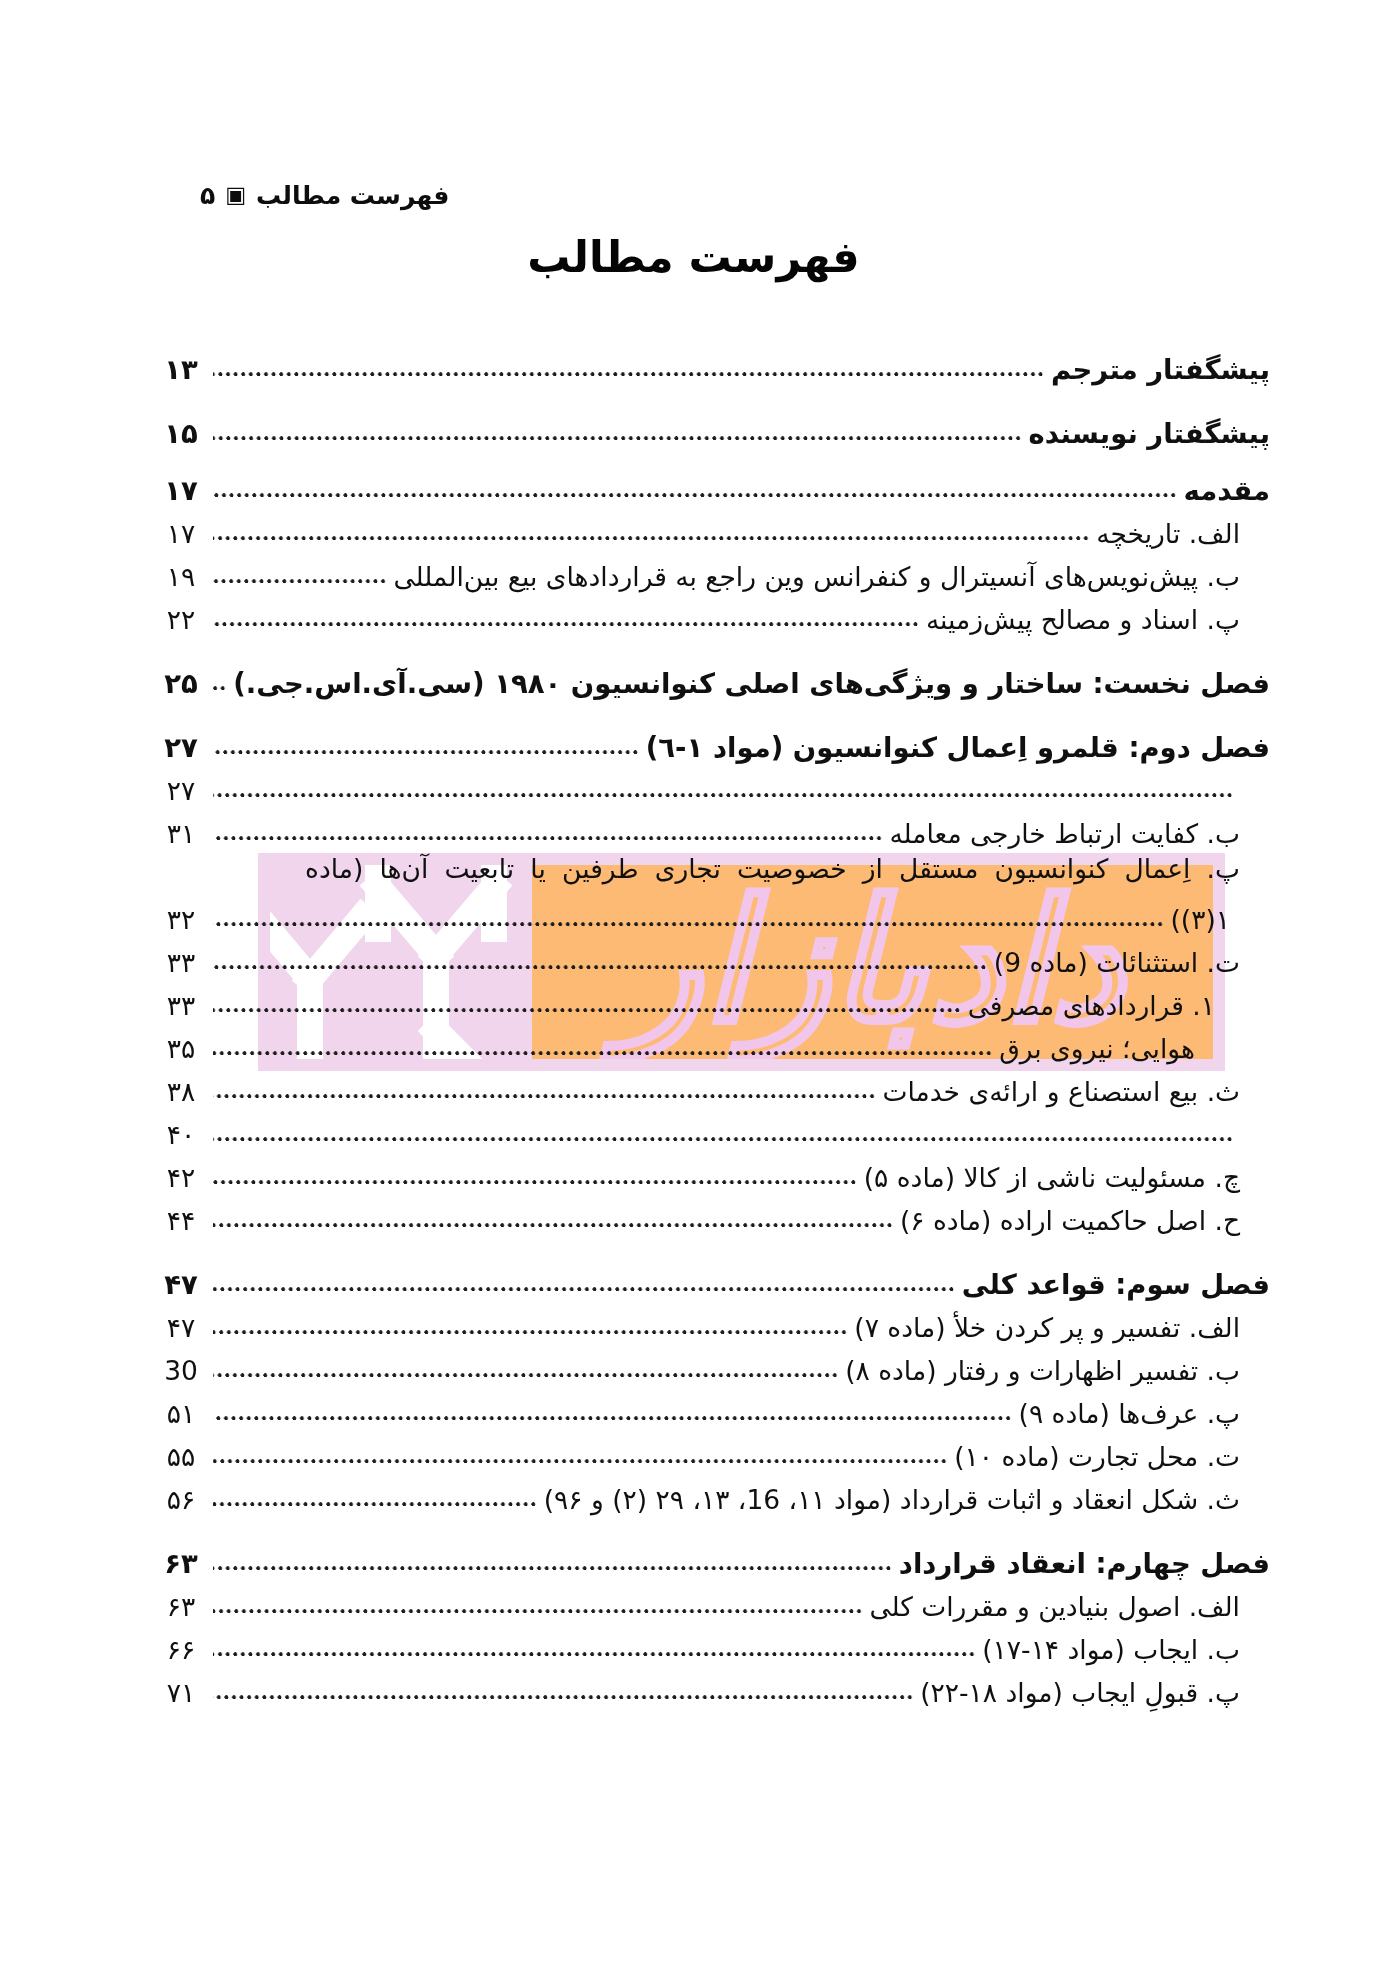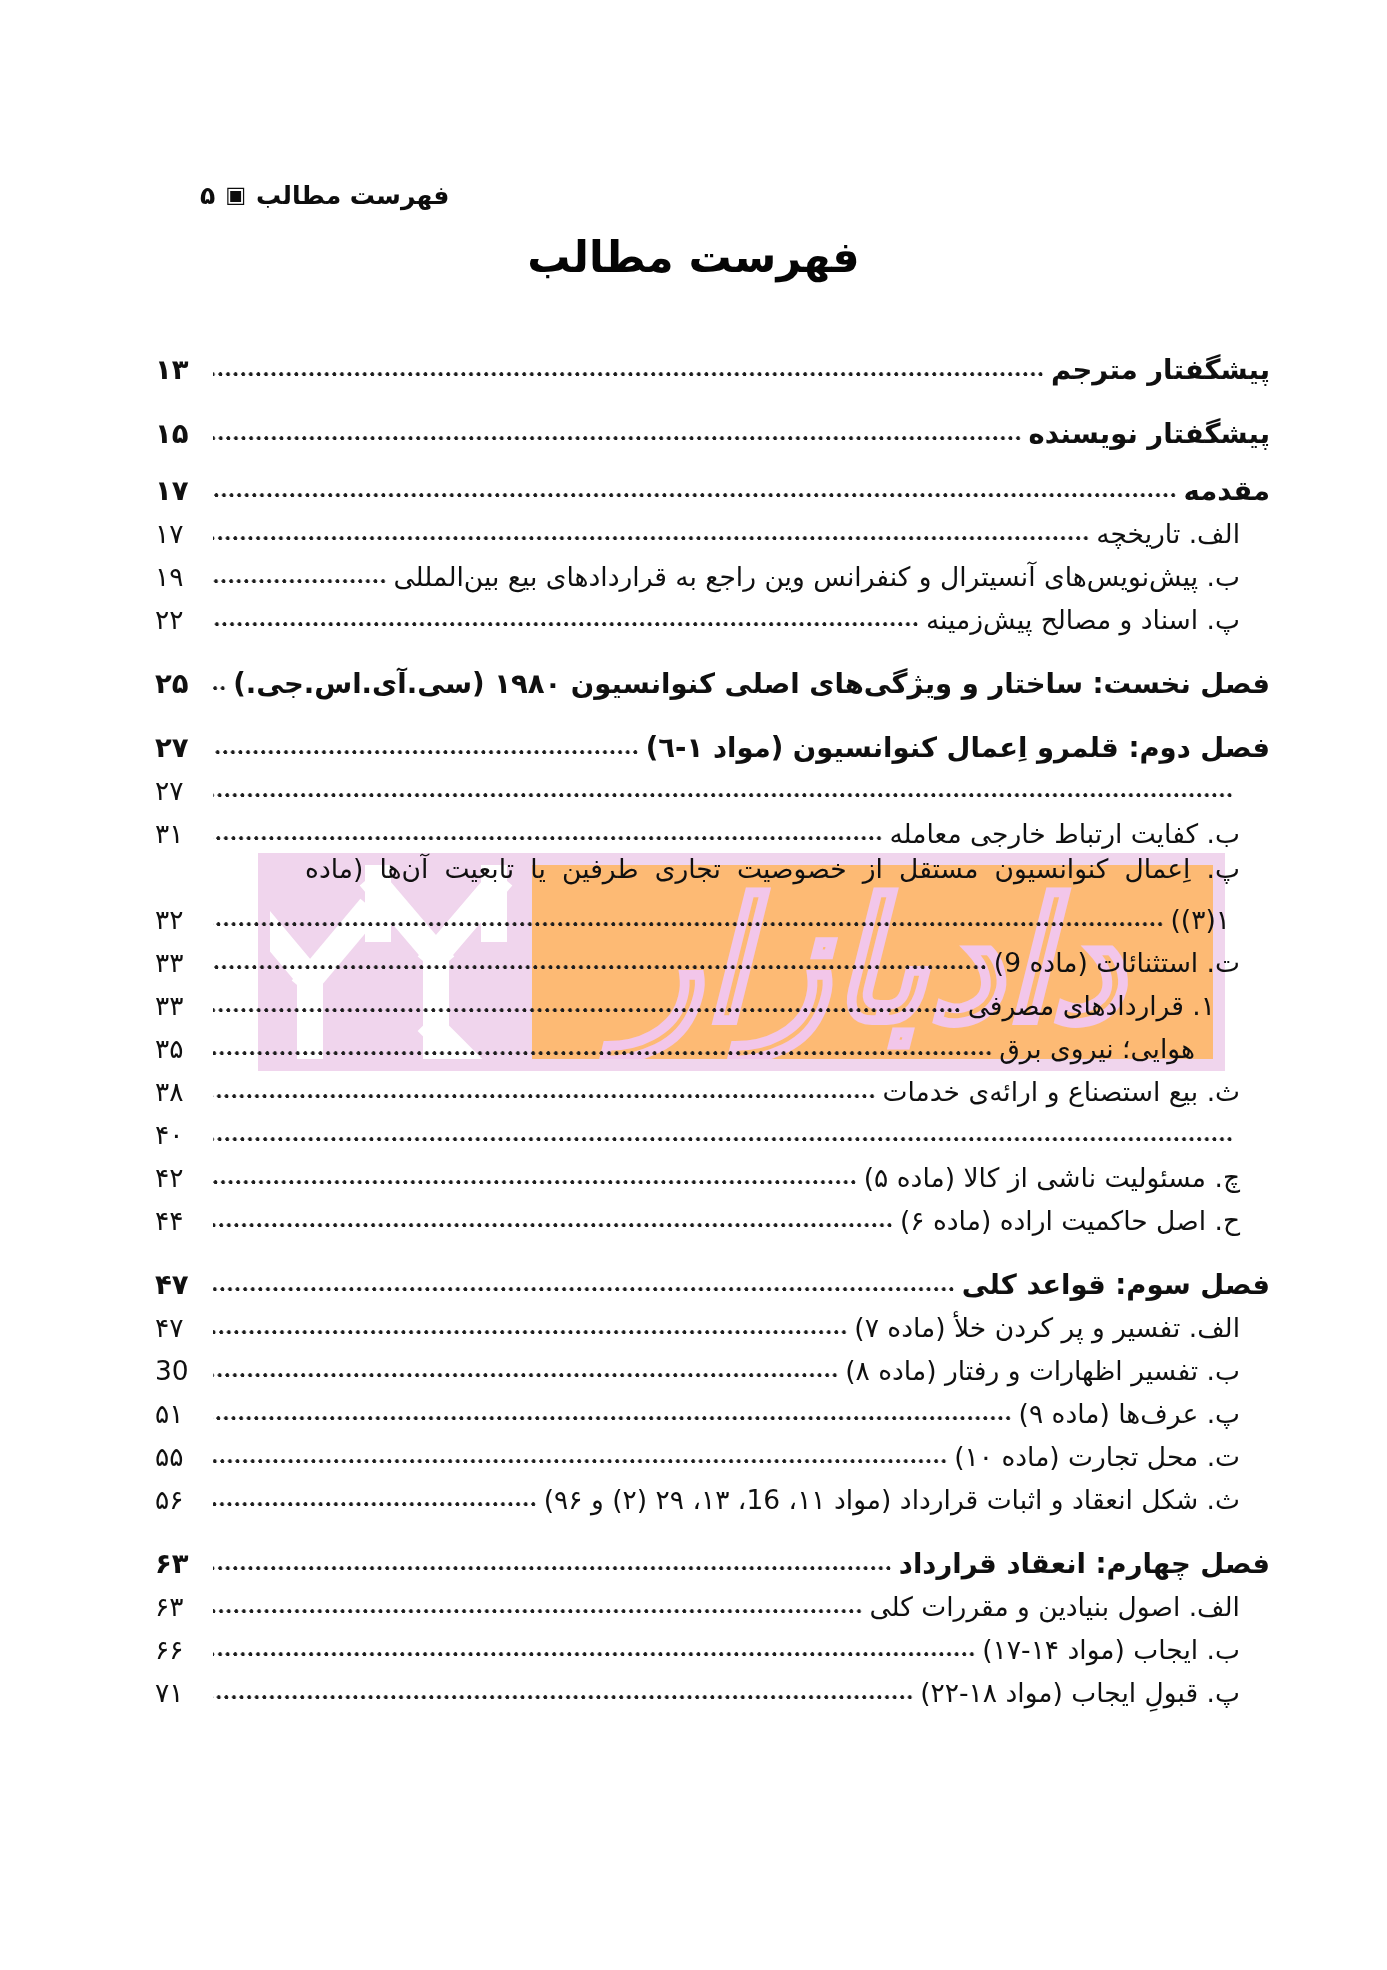--- a/index.html
+++ b/index.html
@@ -44,21 +44,21 @@
   .row{
     display:flex;align-items:flex-end;height:43px;
     font-size:26.5px;color:#101010;
   }
   .row .t{white-space:nowrap;}
   .row .dots{
     flex:1;height:14px;margin:0 6px 7px 6px;
     background-image:radial-gradient(circle at 3.2px 3.2px,#1c1c1c 1.7px,transparent 2.2px);
     background-size:7.6px 7px;background-repeat:repeat-x;background-position:right bottom;
   }
-  .row .n{width:52px;text-align:left;flex:none;}
+  .row .n{width:52px;text-align:center;flex:none;}
   .r-bold{font-weight:bold;font-size:27.5px;}
   .r-ch{font-weight:bold;font-size:27.5px;}
   .r-l1{padding-right:30px;}
   .r-l2{padding-right:55px;}
   .r-wrap1{display:block;height:43px;line-height:40px;
     text-align:justify;text-align-last:justify;box-sizing:border-box;}
   .w-a{padding-right:30px;padding-left:150px;}
   .w-b{padding-right:55px;padding-left:150px;}
   .r-cont1{padding-right:40px;}
   .r-cont2{padding-right:75px;}

